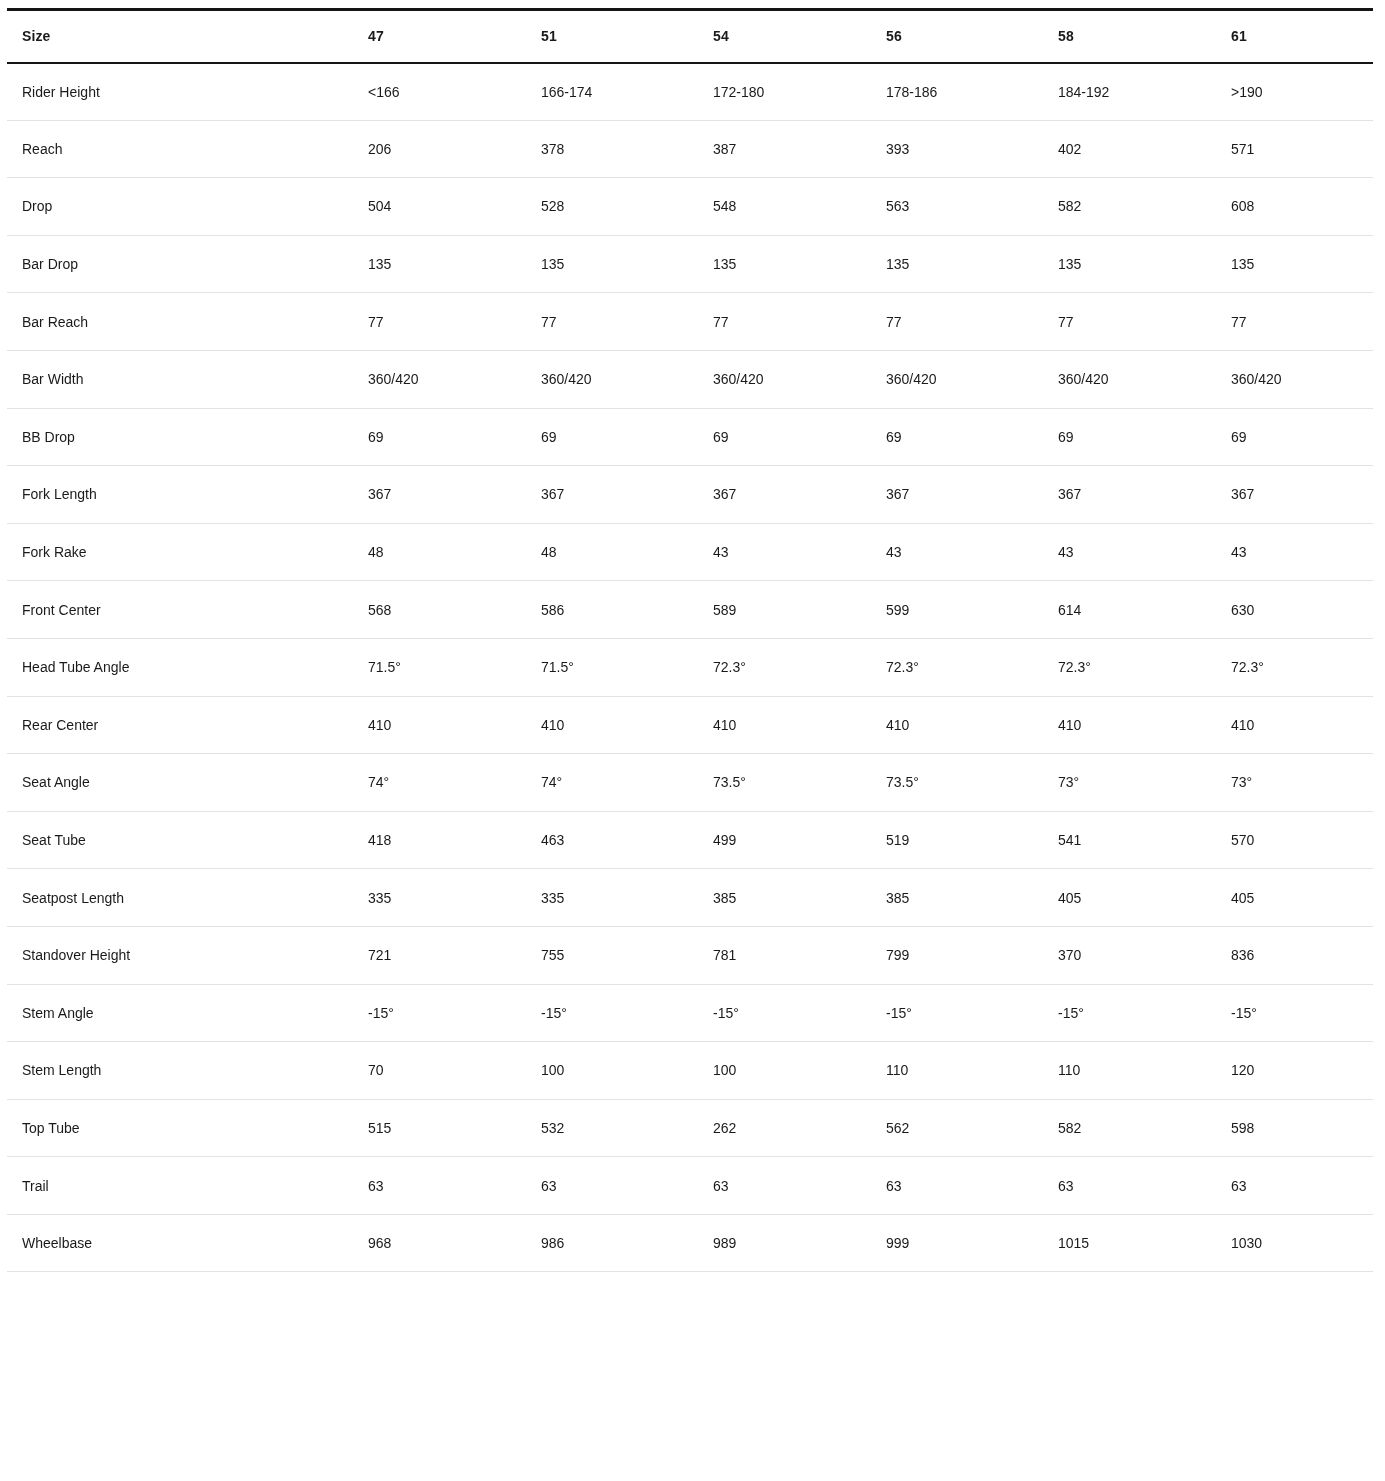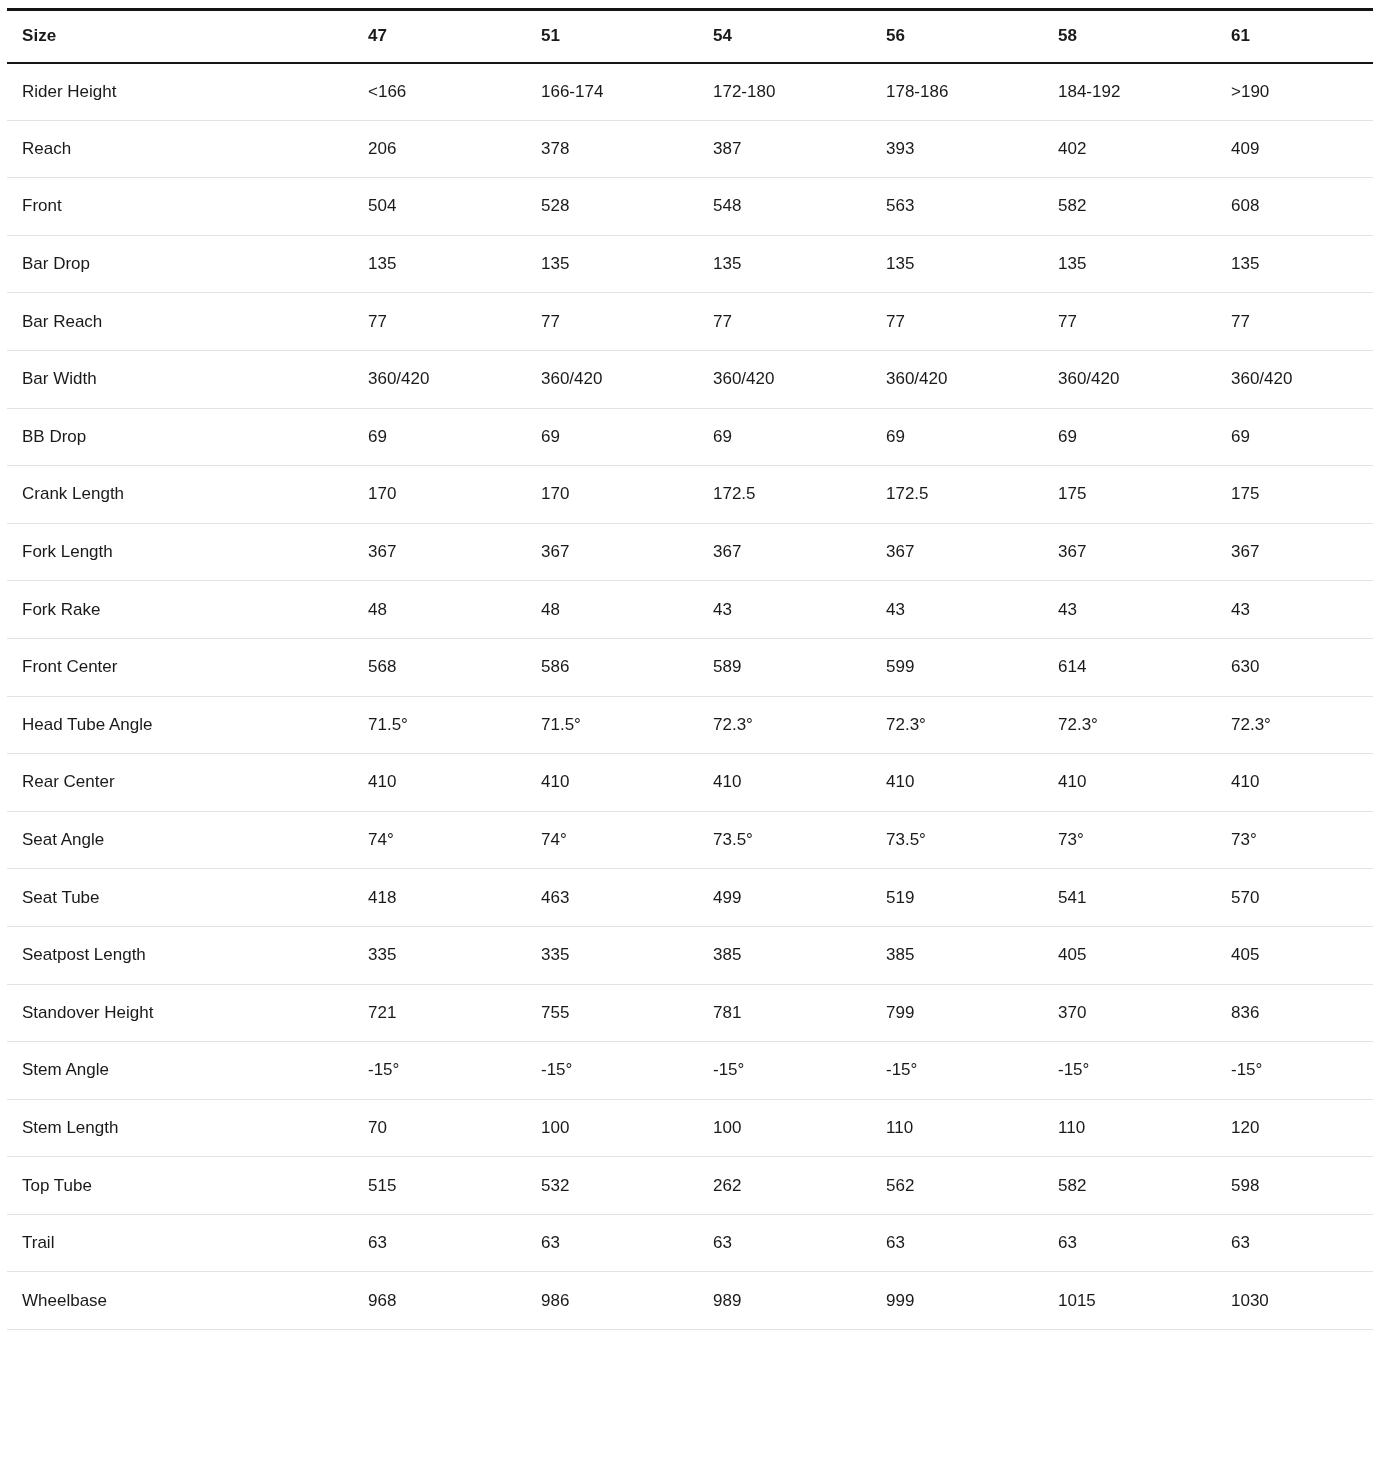--- a/index.html
+++ b/index.html
@@ -11,21 +11,21 @@
   body { height: 1481px; overflow: hidden; }
   .table-wrap {
     margin: 8px 12px 0 7px;
   }
   table.geometry {
     width: 1366px;
     border-collapse: collapse;
     table-layout: fixed;
     border-top: 3px solid #151515;
     color: #1a1a1a;
-    font-size: 17px;
+    font-size: 14px;
   }
   col.c-label { width: 361px; }
   col.c-47 { width: 173px; }
   col.c-51 { width: 172px; }
   col.c-54 { width: 173px; }
   col.c-56 { width: 172px; }
   col.c-58 { width: 173px; }
   col.c-61 { width: 142px; }
   thead th {
     height: 53px;
@@ -83,24 +83,24 @@
           <td>184-192</td>
           <td>&gt;190</td>
         </tr>
         <tr>
           <th class="row-label">Reach</th>
           <td>206</td>
           <td>378</td>
           <td>387</td>
           <td>393</td>
           <td>402</td>
-          <td>409</td>
-        </tr>
-        <tr>
-          <th class="row-label">Front</th>
+          <td>571</td>
+        </tr>
+        <tr>
+          <th class="row-label">Drop</th>
           <td>504</td>
           <td>528</td>
           <td>548</td>
           <td>563</td>
           <td>582</td>
           <td>608</td>
         </tr>
         <tr>
           <th class="row-label">Bar Drop</th>
           <td>135</td>
@@ -129,29 +129,20 @@
           <td>360/420</td>
         </tr>
         <tr>
           <th class="row-label">BB Drop</th>
           <td>69</td>
           <td>69</td>
           <td>69</td>
           <td>69</td>
           <td>69</td>
           <td>69</td>
-        </tr>
-        <tr>
-          <th class="row-label">Crank Length</th>
-          <td>170</td>
-          <td>170</td>
-          <td>172.5</td>
-          <td>172.5</td>
-          <td>175</td>
-          <td>175</td>
         </tr>
         <tr>
           <th class="row-label">Fork Length</th>
           <td>367</td>
           <td>367</td>
           <td>367</td>
           <td>367</td>
           <td>367</td>
           <td>367</td>
         </tr>

